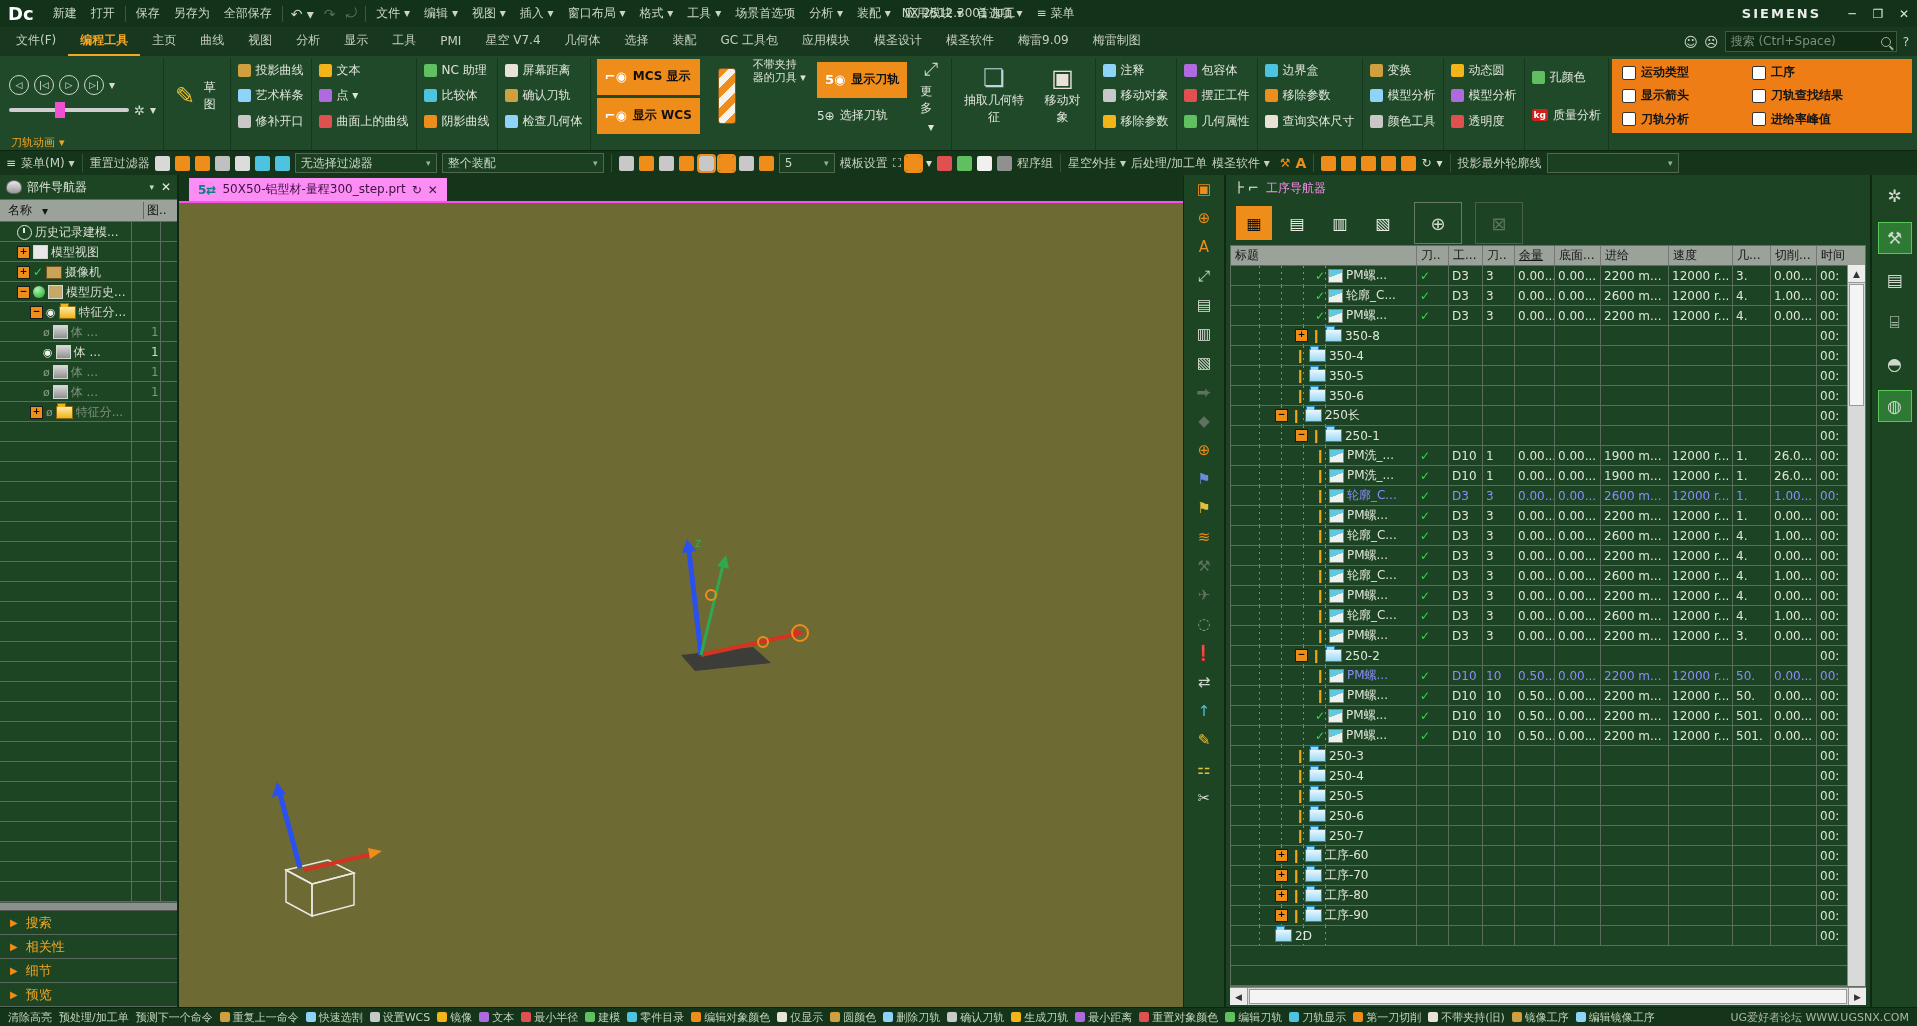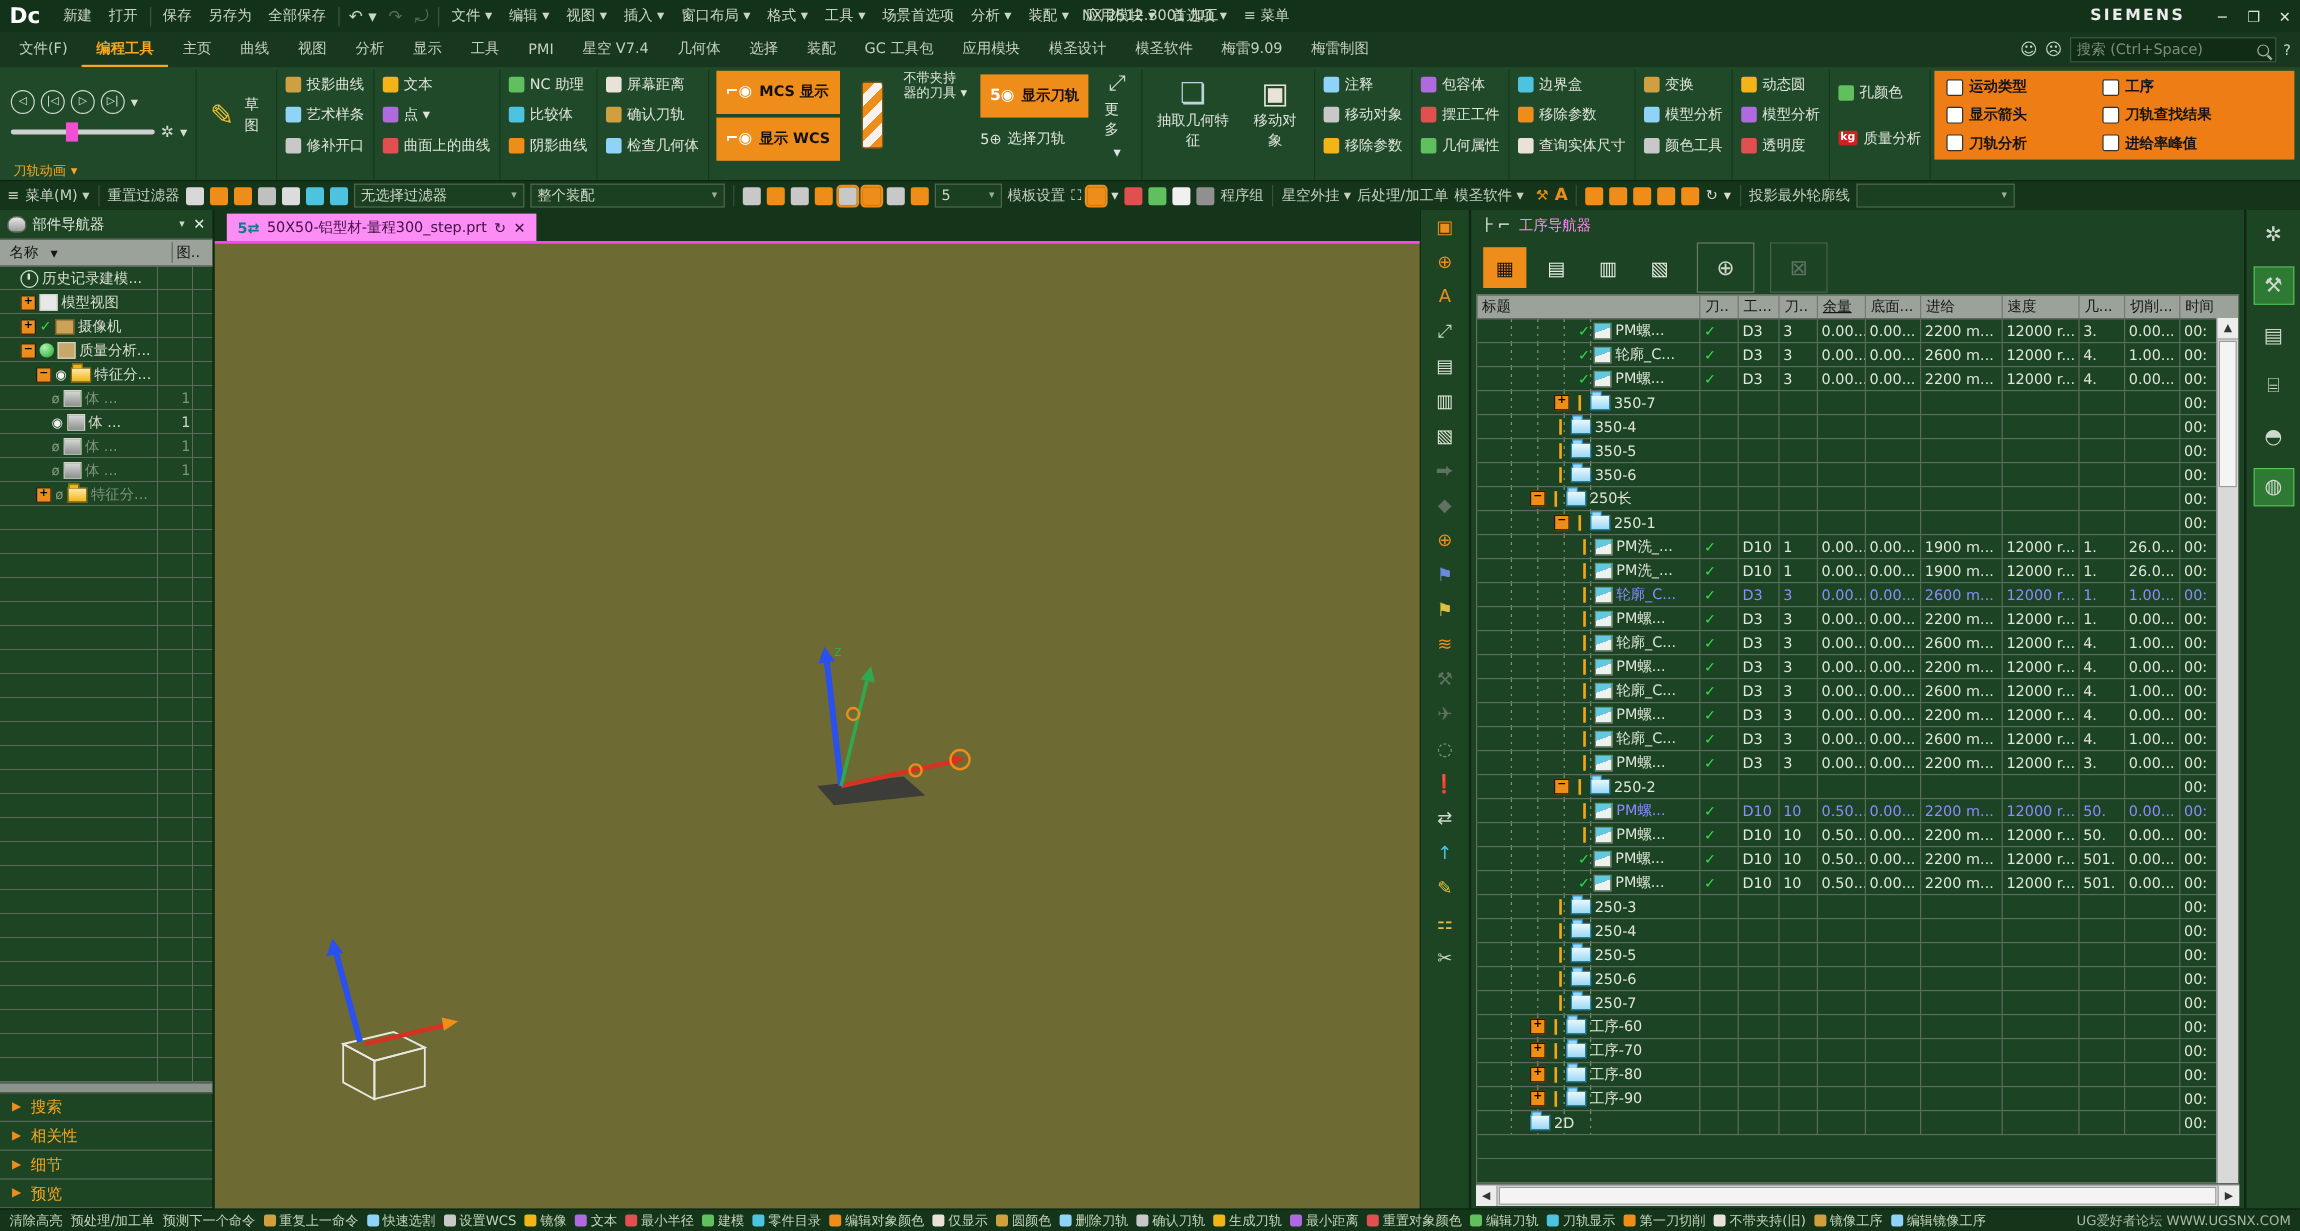--- a/index.html
+++ b/index.html
@@ -627,21 +627,21 @@
             <span class="exp">+</span>
             <span class="chk">✓</span>
             <span class="camico"></span>
             <span>摄像机</span>
             <span class="lay"></span>
           </div>
           <div class="trow" style="padding-left: 17px;">
             <span class="exp">−</span>
             <span class="greendot"></span>
             <span class="boxico" style="background: rgb(200, 168, 104);"></span>
-            <span>质量分析...</span>
+            <span>模型历史...</span>
             <span class="lay"></span>
           </div>
           <div class="trow" style="padding-left: 30px;">
             <span class="exp">−</span>
             <span class="eye">◉</span>
             <span class="fold yellow"></span>
             <span>特征分...</span>
             <span class="lay"></span>
           </div>
           <div class="trow dim" style="padding-left: 43px;">
@@ -842,21 +842,21 @@
               <span class="cell" style="width: 64px;">12000 r...</span>
               <span class="cell" style="width: 38px;">4.</span>
               <span class="cell" style="width: 46px;">0.00...</span>
               <span class="cell" style="width: 54px;">00:</span>
             </div>
             <div class="rrow">
               <span class="cell titlecell" style="width: 186px; gap: 3px; padding-left: 64px;">
                 <span class="exp">+</span>
                 <span class="excl">❙</span>
                 <span class="fold"></span>
-                <span>350-7</span>
+                <span>350-8</span>
               </span>
               <span class="cell" style="width: 32px;"></span>
               <span class="cell" style="width: 34px;"></span>
               <span class="cell" style="width: 32px;"></span>
               <span class="cell" style="width: 40px;"></span>
               <span class="cell" style="width: 46px;"></span>
               <span class="cell" style="width: 68px;"></span>
               <span class="cell" style="width: 64px;"></span>
               <span class="cell" style="width: 38px;"></span>
               <span class="cell" style="width: 46px;"></span>

